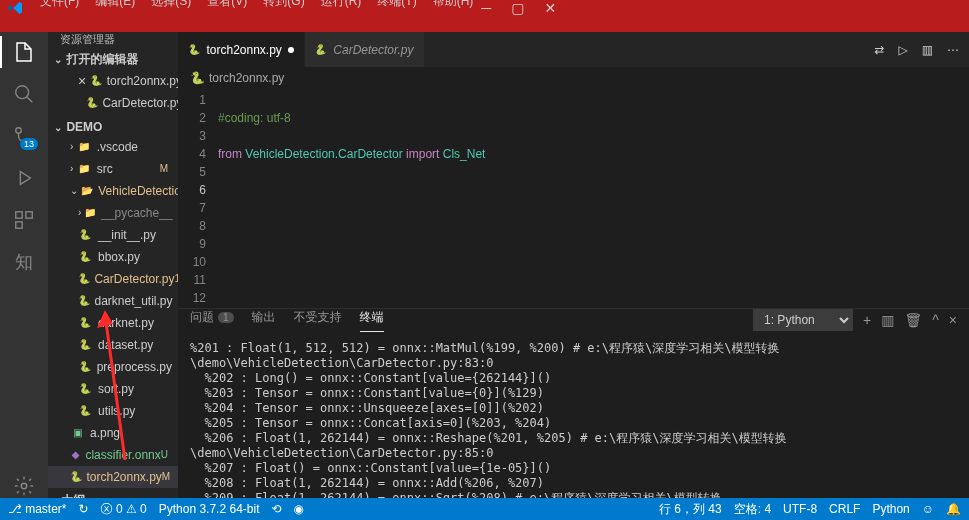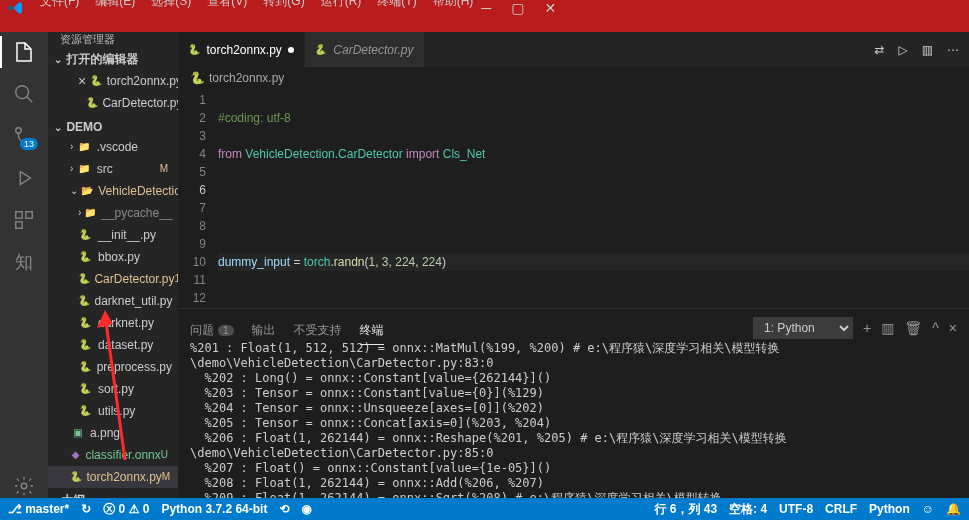--- a/index.html
+++ b/index.html
@@ -47,30 +47,30 @@
 .code { flex: 1; line-height: 18px; white-space: pre; padding-top: 2px; }
 .tok-comment { color: #6a9955; }
 .tok-keyword { color: #c586c0; }
 .tok-module { color: #4ec9b0; }
 .tok-class { color: #4ec9b0; }
 .tok-func { color: #dcdcaa; }
 .tok-num { color: #b5cea8; }
 .tok-var { color: #9cdcfe; }
 .line-hl { background: rgba(255,255,255,0.04); display: inline-block; width: 100%; }
 .panel { height: 190px; background: #1e1e1e; border-top: 1px solid #2d2d2d; display: flex; flex-direction: column; }
-.panel-tabs { height: 30px; display: flex; align-items: flex-end; padding: 0 12px; gap: 18px; color: #969696; font-size: 11px; }
+.panel-tabs { height: 30px; display: flex; align-items: flex-start; padding: 0 12px; gap: 18px; color: #969696; font-size: 11px; }
 .panel-tab-item { cursor: pointer; position: relative; }
 .panel-tab-item.active { color: #e7e7e7; }
 .panel-tab-item.active::after { content: ''; position: absolute; left: 0; right: 0; bottom: -6px; height: 1px; background: #e7e7e7; }
 .panel-tab-badge { display: inline-block; background: #4d4d4d; border-radius: 8px; font-size: 10px; padding: 0 5px; margin-left: 4px; }
 .panel-right { margin-left: auto; display: flex; align-items: center; gap: 10px; padding-left: 12px; }
 .panel-right select { background: #3c3c3c; border: 1px solid #3c3c3c; color: #cccccc; height: 22px; padding: 0 6px; width: 100px; }
 .panel-right .picon { cursor: pointer; font-size: 14px; }
 .terminal { flex: 1; overflow: hidden; padding: 2px 12px 4px 12px; font-family: Consolas, monospace; font-size: 12px; color: #cccccc; white-space: pre-wrap; line-height: 15px; }
-.statusbar { height: 22px; background: #007acc; display: flex; align-items: center; padding: 0 8px; color: #ffffff; font-size: 11px; gap: 12px; font-weight: bold; }
+.statusbar { height: 22px; background: #007acc; display: flex; align-items: center; padding: 0 8px; color: #ffffff; font-size: 11px; gap: 12px; }
 .statusbar .sb-item { cursor: pointer; }
 .statusbar .sb-spacer { flex: 1; }
 .chevron { display: inline-block; font-size: 10px; }
 
 .anno { position: absolute; pointer-events: none; }
 </style>
 </head>
 <body>
 
 <div class="titlebar">
@@ -267,21 +267,20 @@
           <div>10</div>
           <div>11</div>
           <div>12</div>
           <div>13</div>
       </div>
       <div class="code">
 <div><span class="tok-comment">#coding: utf-8</span></div>
 <div><span class="tok-keyword">from</span><span class="tok-module"> VehicleDetection.CarDetector </span><span class="tok-keyword">import</span><span class="tok-class"> Cls_Net</span></div>
 <div>&nbsp;</div>
 <div>&nbsp;</div>
-<div class="line-hl"><span class="tok-var">dummy_input</span> <span>=</span> <span class="tok-module">torch</span>.<span class="tok-func">randn</span>(<span class="tok-num">1</span>, <span class="tok-num">3</span>, <span class="tok-num">224</span>, <span class="tok-num">224</span>)</div>
 <div>&nbsp;</div>
 
 
 
 
 
 
 
 
       </div>

